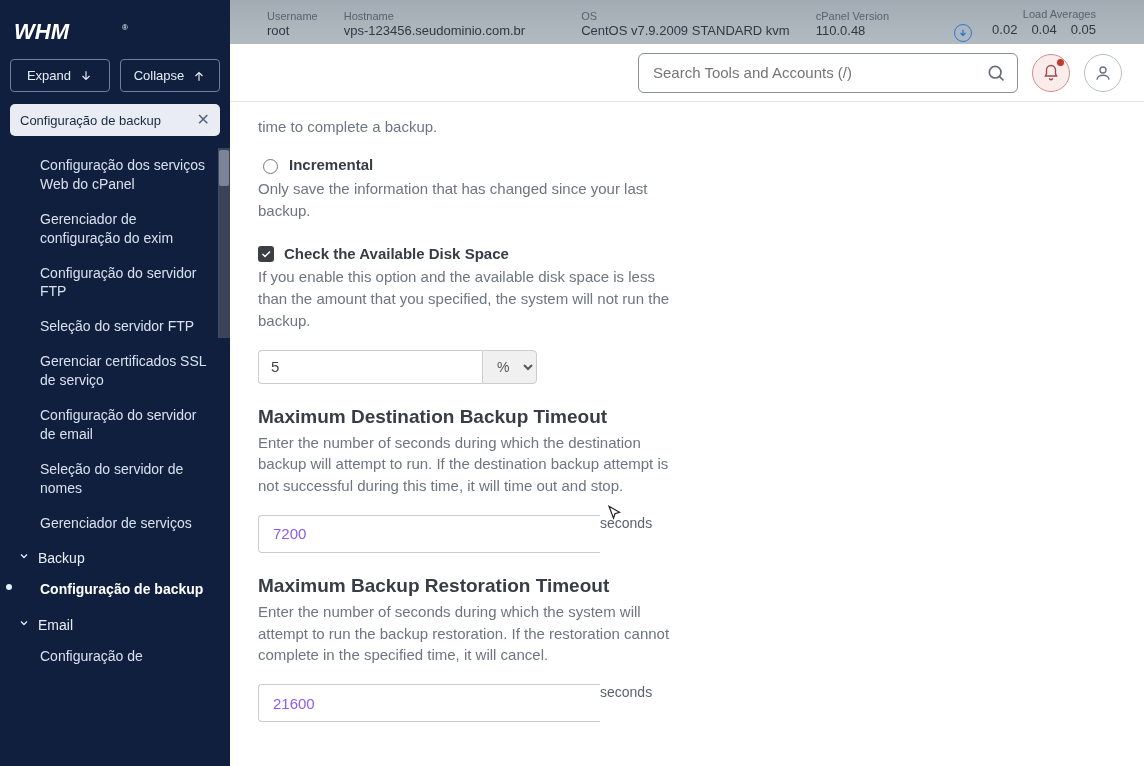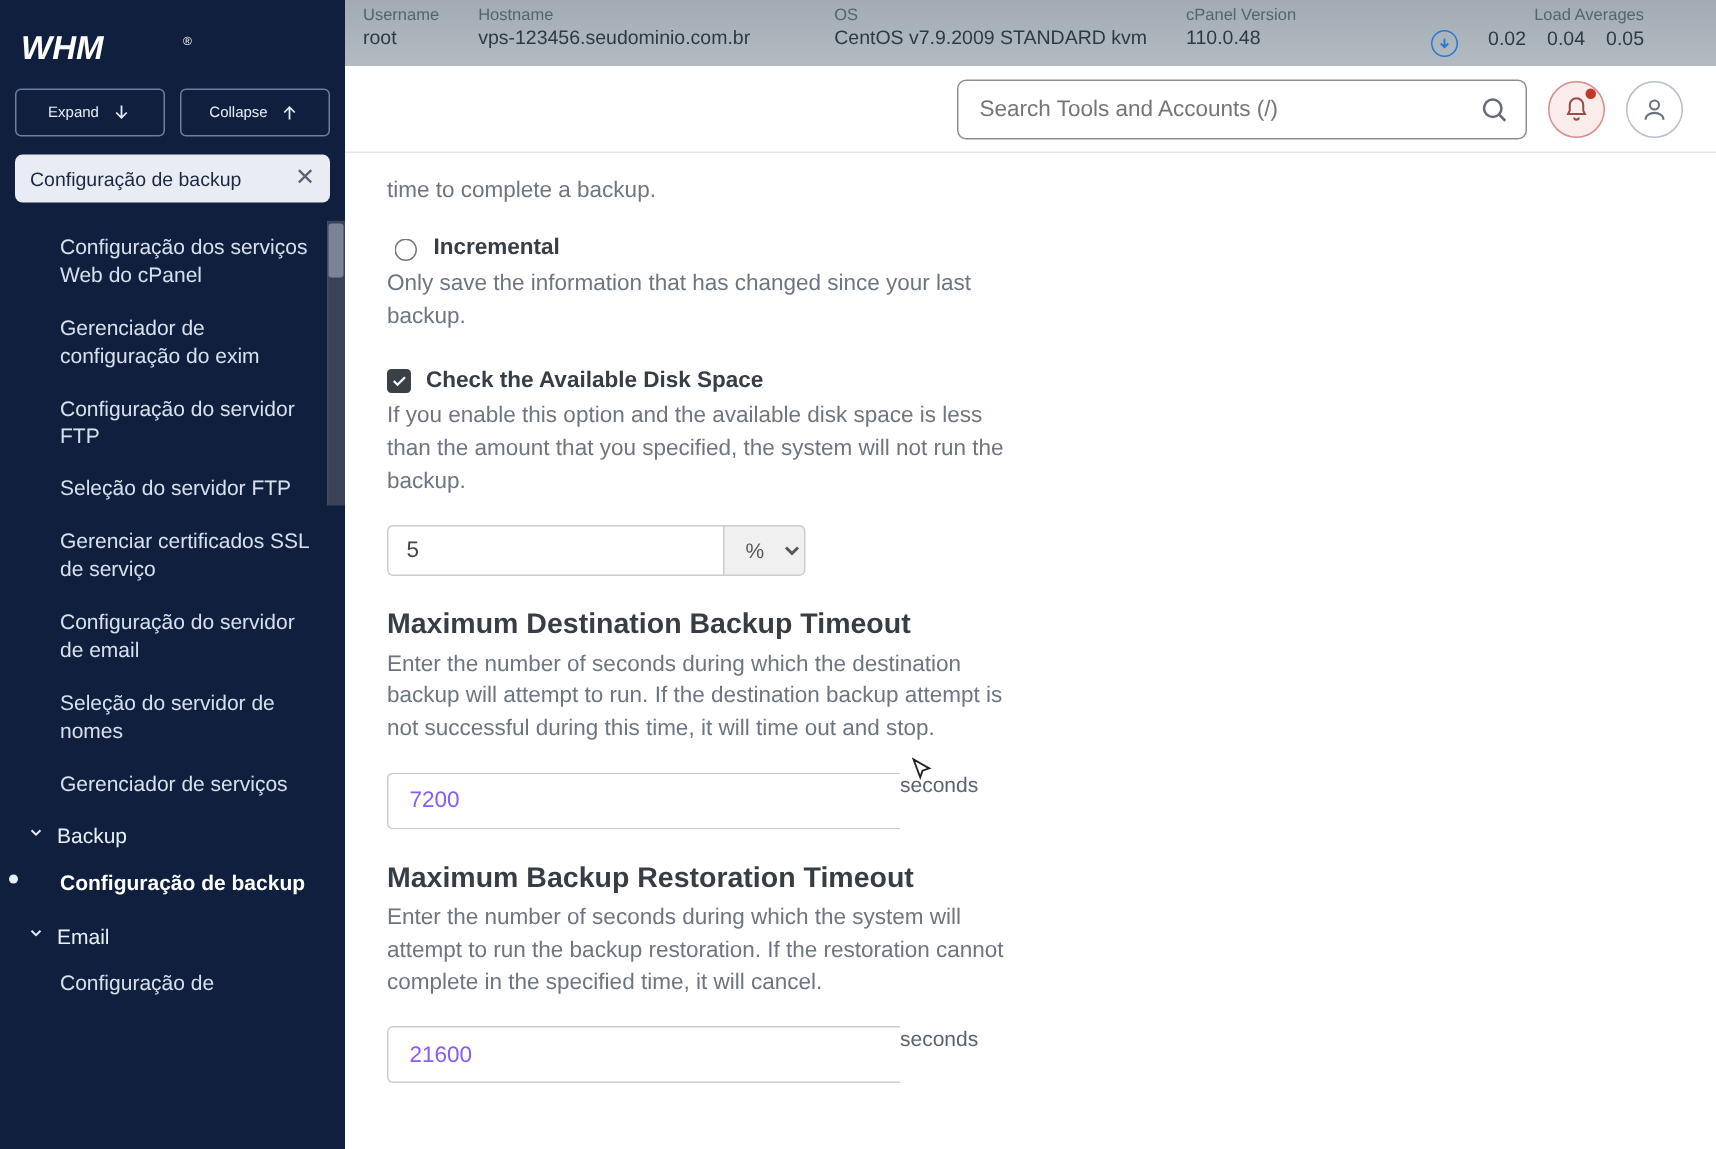--- a/index.html
+++ b/index.html
@@ -25,39 +25,39 @@
   
   .sidebar{
     position:fixed;left:0;top:0;bottom:0;width:230px;background:var(--whm-navy);color:var(--whm-text);
     display:flex;flex-direction:column;z-index:5;
   }
   .logo-wrap{padding:18px 14px 10px;position:relative}
   .logo-wrap svg{fill:#fff}
   .logo-sup{font-size:8px;position:relative;top:-16px;left:-2px;color:#fff}
   .btn-row{display:flex;gap:10px;padding:0 10px 12px}
   .sb-btn{flex:1;background:transparent;border:1px solid #6b7fa3;color:var(--whm-text);border-radius:4px;
-    padding:8px 8px;font-size:10px;display:flex;align-items:center;justify-content:center;gap:8px;cursor:pointer}
+    padding:8px 8px;font-size:13px;display:flex;align-items:center;justify-content:center;gap:8px;cursor:pointer}
   .crumb{margin:0 10px 12px;background:#e9edf3;color:#1a2844;border-radius:5px;padding:8px 10px;display:flex;align-items:center;justify-content:space-between;font-size:13px}
   .crumb .x{cursor:pointer;font-size:16px;line-height:1;opacity:.7}
   .nav-scroll{flex:1;overflow:hidden;position:relative}
   .nav-inner{padding-left:18px;padding-right:6px;position:relative}
   .nav-link{display:block;color:#d8e0ee;text-decoration:none;padding:8px 10px 8px 22px;font-size:14px;line-height:1.35}
   .nav-section{display:flex;align-items:flex-start;gap:8px;color:#e8eef7;font-size:14px;padding:10px 4px 6px 0;cursor:pointer}
   .chev{width:12px;height:12px;display:inline-block}
   .nav-active-wrap{position:relative}
   .nav-active{color:#fff;font-weight:600}
   .dot{position:absolute;left:-12px;top:12px;width:6px;height:6px;border-radius:50%;background:#e8eef7}
   .fake-scroll{position:absolute;right:0;top:0;width:12px;height:190px;background:linear-gradient(#3a4358,#3a4358);border-left:1px solid rgba(255,255,255,0.05);}
   .fake-thumb{position:absolute;right:1px;top:2px;width:10px;height:36px;background:#7b8496;border-radius:2px}
 
   
   .main{margin-left:230px;min-height:100vh;display:flex;flex-direction:column}
 
   
-  .status-strip{height:44px;background:linear-gradient(#a2abb3,#b3bbc2);display:flex;align-items:flex-start;padding:4px 22px 0 12px;color:#3b4550;font-size:11px;position:relative}
+  .status-strip{height:44px;background:linear-gradient(#a2abb3,#b3bbc2);display:flex;align-items:center;padding:4px 22px 0 37px;color:#3b4550;font-size:11px;position:relative}
   .stat-col{display:flex;flex-direction:column;margin-right:26px}
   .stat-col .lab{color:#586270;font-size:11px}
   .stat-col .val{color:#2f3944;font-size:13px;margin-top:1px}
   .stat-spacer{flex:1}
   .load-col{text-align:right}
   .load-col .lab{display:block}
   .load-nums{display:flex;gap:14px;margin-top:2px;font-size:13px;color:#2f3944}
   .load-arrow{width:18px;height:18px;border-radius:50%;border:1.5px solid #2b77d6;display:inline-flex;align-items:center;justify-content:center;margin-right:6px;position:relative;top:2px}
   .load-arrow svg{stroke:#2b77d6}
 

